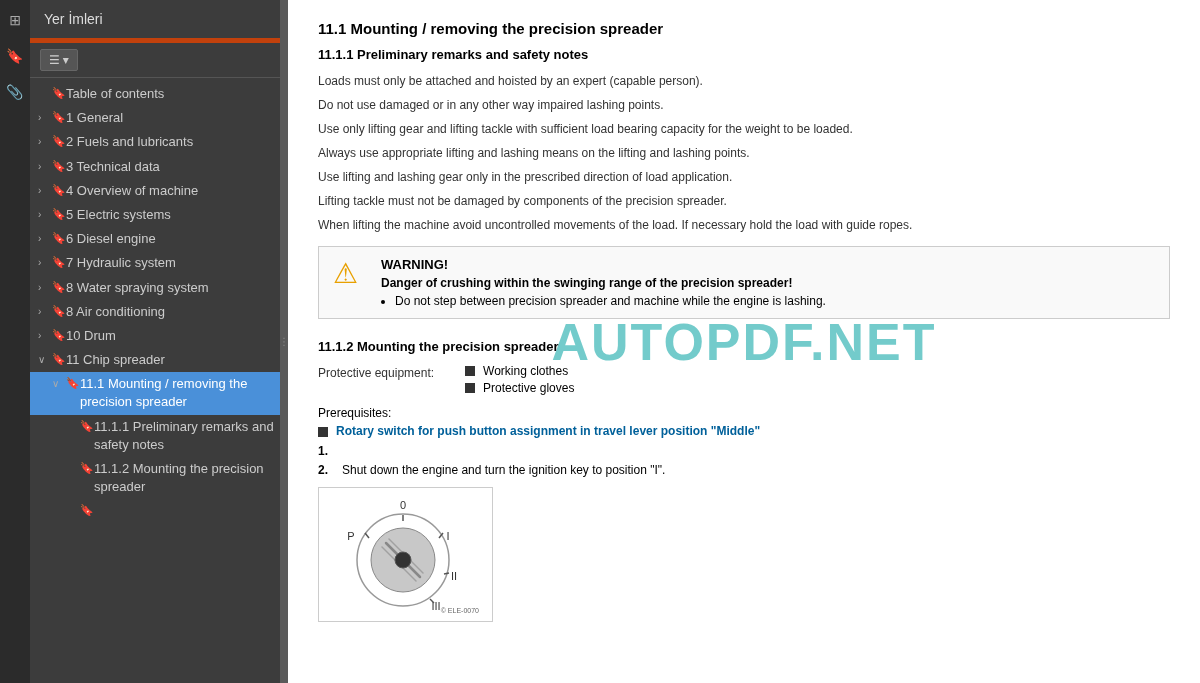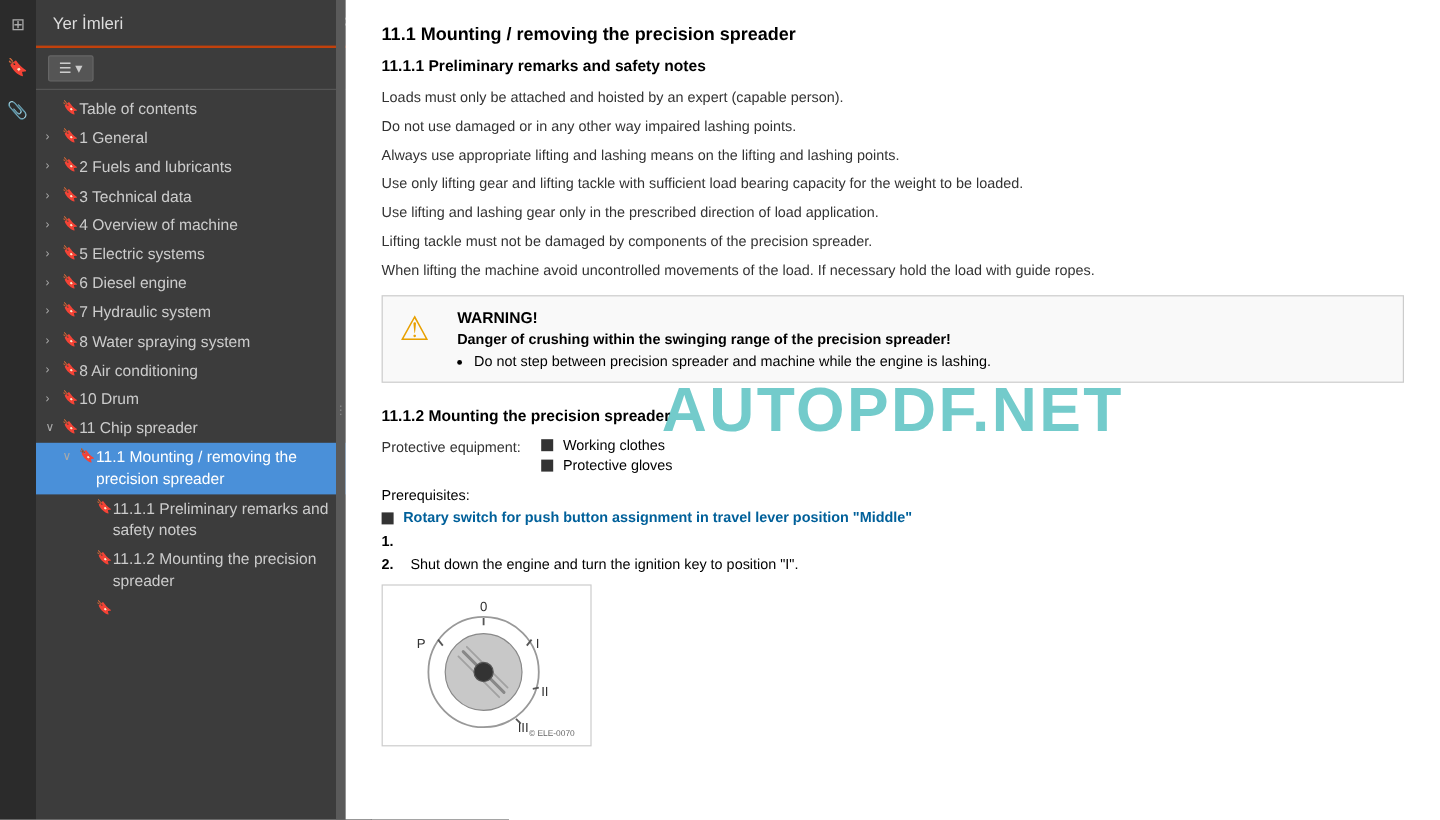--- a/index.html
+++ b/index.html
@@ -17,21 +17,21 @@
       font-size: 13px;
       border-right: 1px solid #222;
     }
 
     .sidebar-header {
       display: flex;
       align-items: center;
       justify-content: space-between;
       padding: 10px 14px;
       background: #3c3c3c;
-      border-bottom: 2px solid #c2410c;
+      border-bottom: 5px solid #c2410c;
     }
 
     .sidebar-title {
       color: #ddd;
       font-size: 14px;
       font-weight: normal;
     }
 
     .sidebar-close-btn {
       color: #aaa;
@@ -424,22 +424,22 @@
 
   <div>
     <div class="section-title-h2">11.1   Mounting / removing the precision spreader</div>
 
     <div>
       <div class="section-title-h3">11.1.1   Preliminary remarks and safety notes</div>
 
       <div id="paragraphs-container">
           <div class="content-text">Loads must only be attached and hoisted by an expert (capable person).</div>
           <div class="content-text">Do not use damaged or in any other way impaired lashing points.</div>
+          <div class="content-text">Use only lifting gear and lifting tackle with sufficient load bearing capacity for the weight to be loaded.</div>
           <div class="content-text">Always use appropriate lifting and lashing means on the lifting and lashing points.</div>
-          <div class="content-text">Use only lifting gear and lifting tackle with sufficient load bearing capacity for the weight to be loaded.</div>
           <div class="content-text">Use lifting and lashing gear only in the prescribed direction of load application.</div>
           <div class="content-text">Lifting tackle must not be damaged by components of the precision spreader.</div>
           <div class="content-text">When lifting the machine avoid uncontrolled movements of the load. If necessary hold the load with guide ropes.</div>
         </div>
 
       <div class="warning-box">
         <div class="warning-icon">⚠</div>
         <div class="warning-content">
           <div class="warning-title">WARNING!</div>
           <div class="warning-text">Danger of crushing within the swinging range of the precision spreader!</div>
@@ -447,21 +447,21 @@
               <li>Do not step between precision spreader and machine while the engine is lashing.</li>
             </ul>
         </div>
       </div>
     </div>
 
     <div class="section-gap">
       <div class="section-title-h3">11.1.2   Mounting the precision spreader</div>
 
       <div class="equipment-table">
-        <div style="display:flex; gap: 17px; align-items: flex-start;">
+        <div style="display:flex; gap: 31px; align-items: flex-start;">
           <span class="content-text">Protective equipment:</span>
           <div id="equipment-list">
               <div class="equip-row">
                 <span class="equip-square"></span>
                 <span>Working clothes</span>
               </div>
               <div class="equip-row">
                 <span class="equip-square"></span>
                 <span>Protective gloves</span>
               </div>

